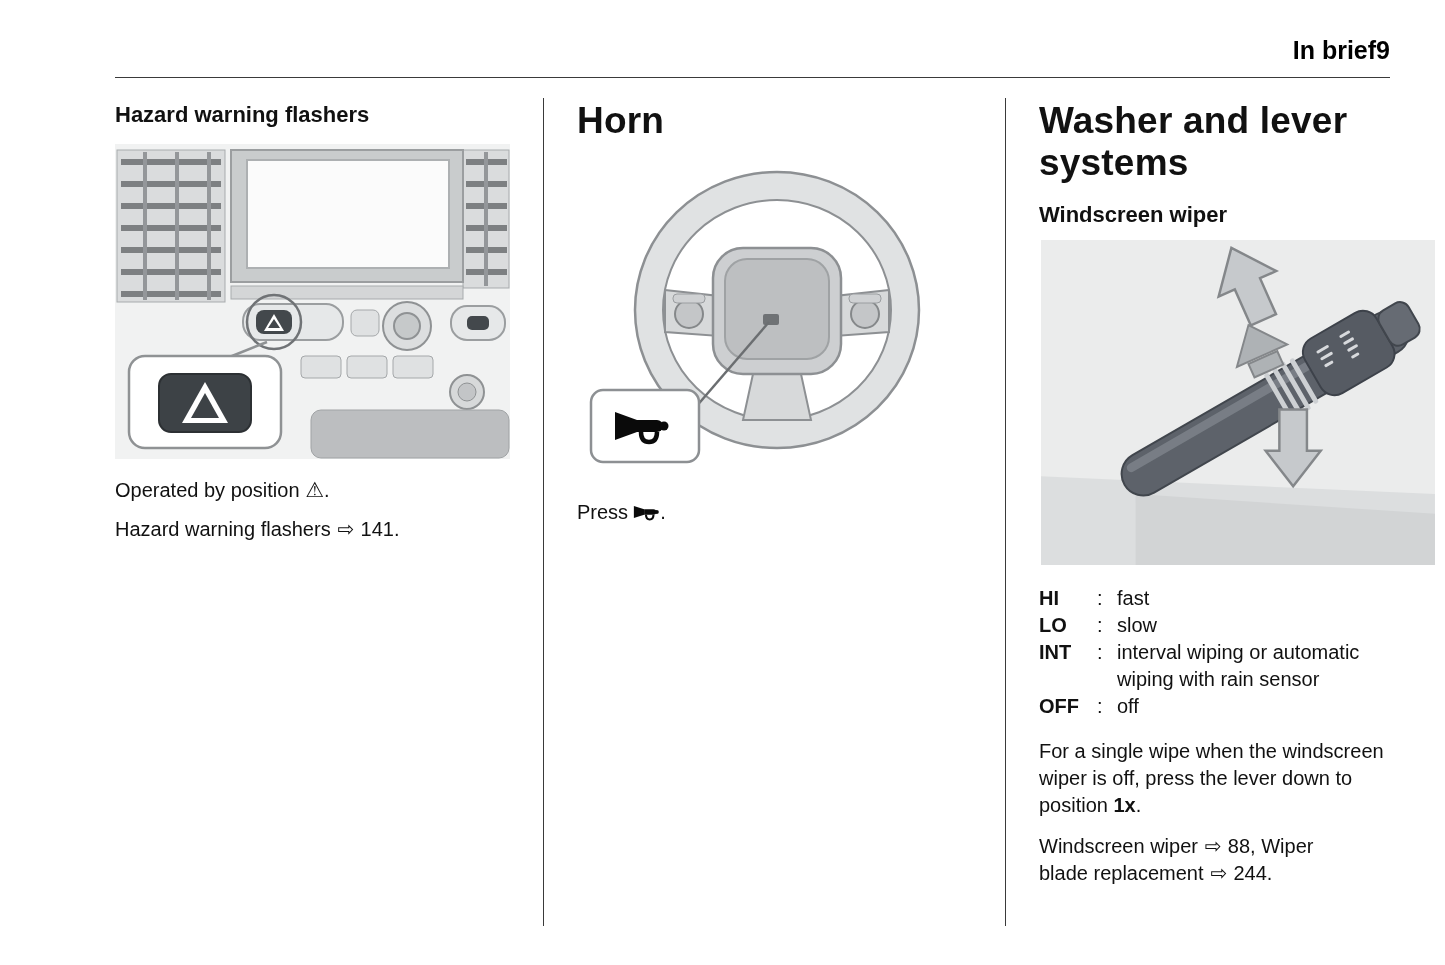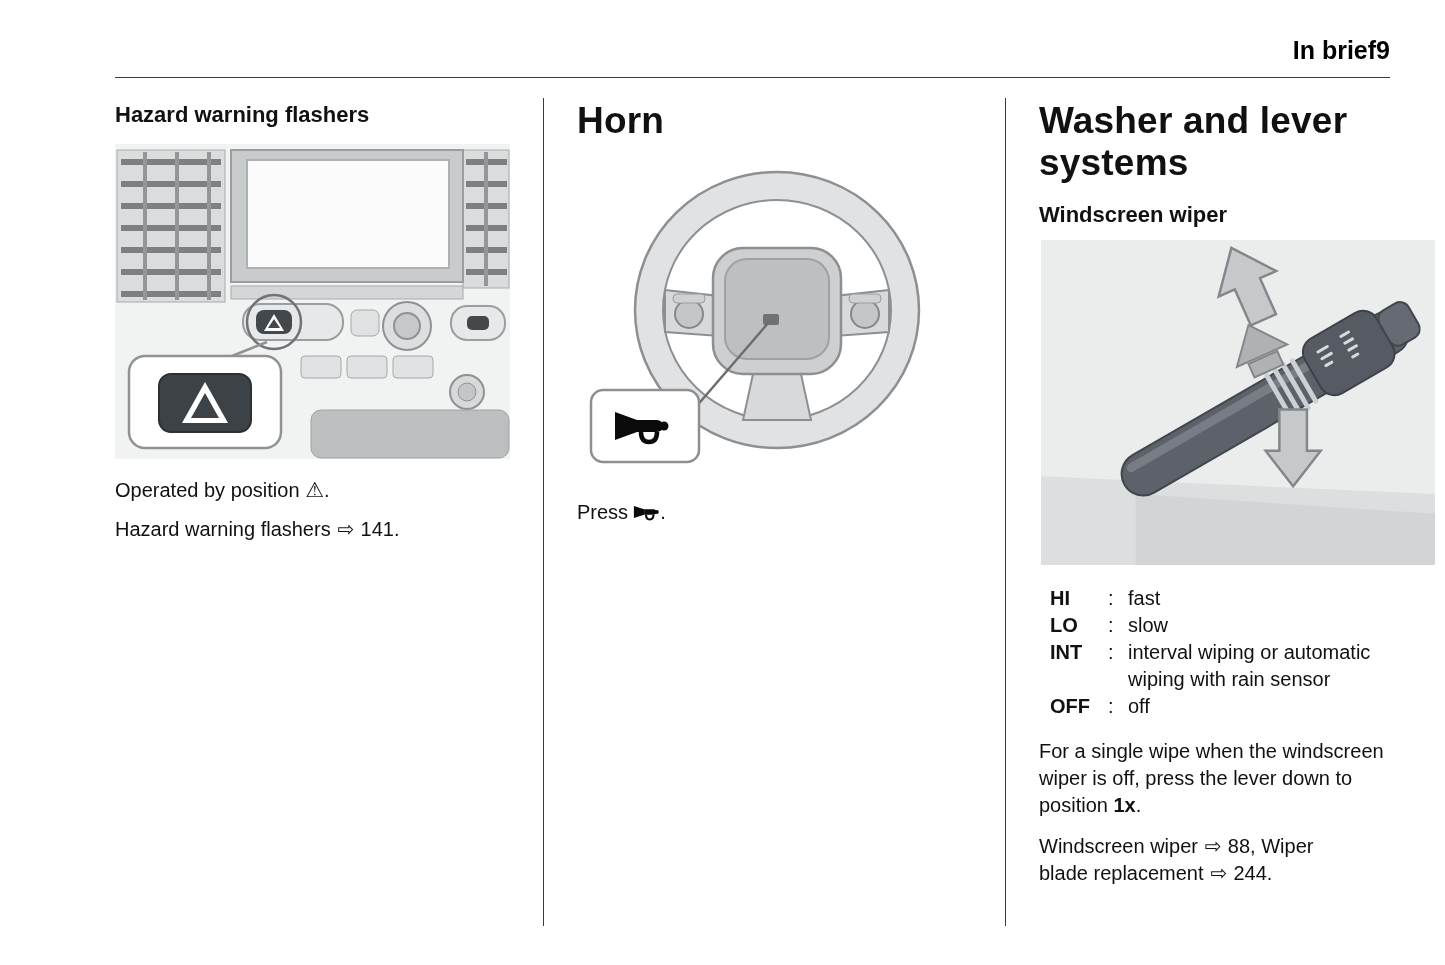--- a/index.html
+++ b/index.html
@@ -36,21 +36,21 @@
   .body { font-size: 20px; line-height: 27px; margin-top: 12px; }
   .caption { margin-top: 18px; }
   .horn-caption { margin-top: 26px; }
 
   .glyph { font-family: "DejaVu Sans", sans-serif; }
   .warn { font-size: 21px; }
   .arrow { font-size: 20px; padding: 0 1px; }
 
   .horn-inline { display: inline-block; vertical-align: -3px; margin-left: 4px; }
 
-  .positions { margin-top: 20px; margin-left: 11px; }
+  .positions { margin-top: 20px; }
   .pos-row {
     display: grid;
     grid-template-columns: 58px 20px 300px;
     font-size: 20px; line-height: 27px;
   }
   .pos-label { font-weight: bold; }
 
   .single-wipe { max-width: 352px; margin-top: 18px; }
   .bold { font-weight: bold; text-align: center; }
   .refs { max-width: 318px; margin-top: 14px; }

